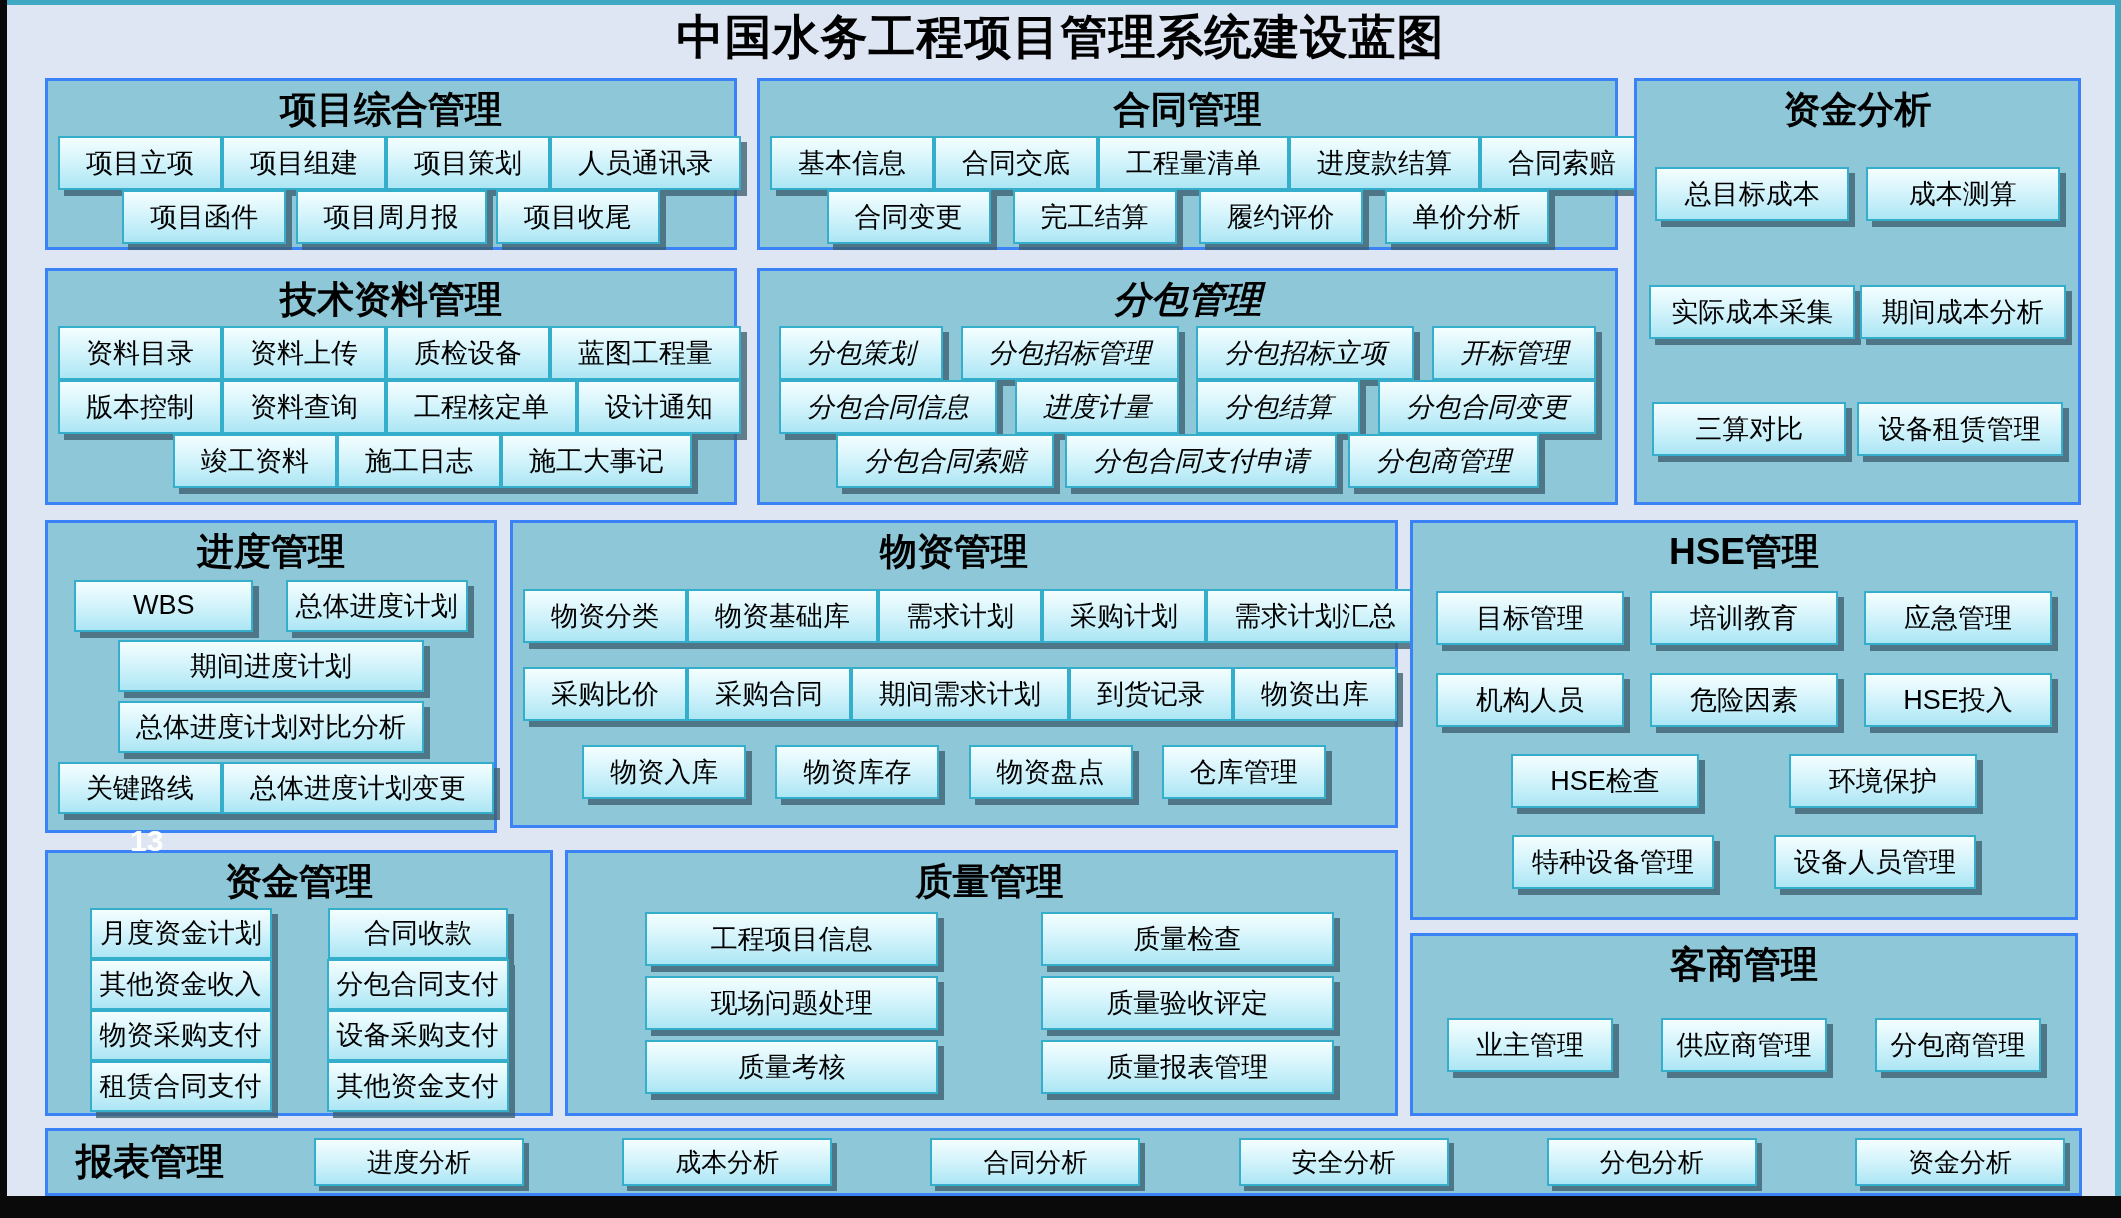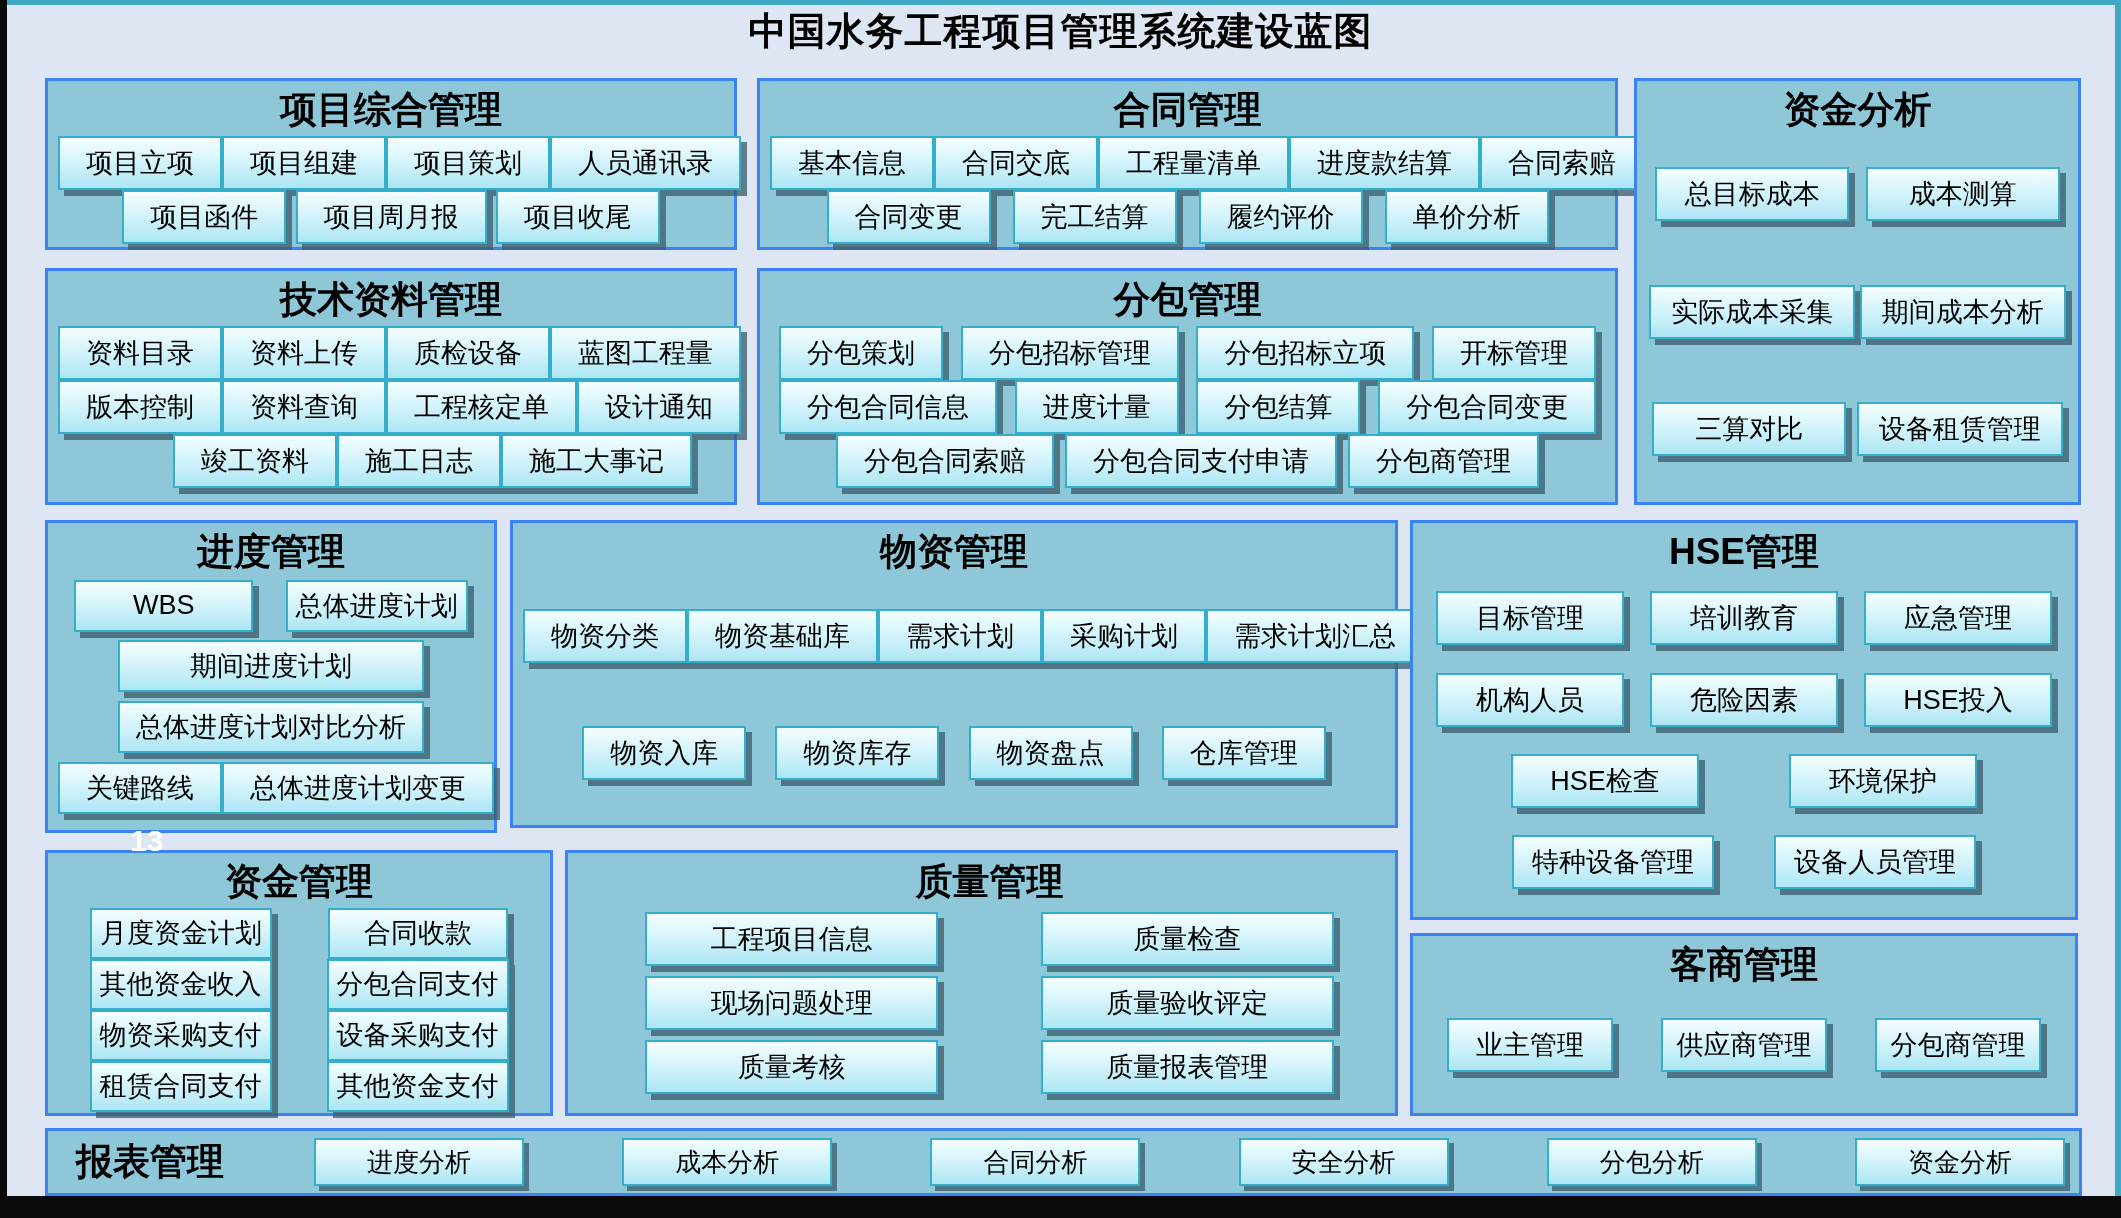--- a/index.html
+++ b/index.html
@@ -10,21 +10,21 @@
     color:#000;
   }
   
   .frame-top{position:absolute;left:0;top:0;width:2121px;height:5px;background:#41a8c4;}
   .frame-right{position:absolute;right:0;top:0;width:6px;height:1196px;background:#41a8c4;}
   .frame-left{position:absolute;left:0;top:0;width:7px;height:1218px;background:#0a0a0a;}
   .frame-bottom{position:absolute;left:0;bottom:0;width:2121px;height:22px;background:#0a0a0a;}
 
   .page-title{
     position:absolute;left:0;top:6px;width:2121px;margin:0;
-    text-align:center;font-size:38px;font-weight:600;letter-spacing:1px;
+    text-align:center;font-size:47px;font-weight:600;letter-spacing:1px;
   }
   .page-number{
     position:absolute;left:130px;top:824px;color:#ffffff;
     font-size:30px;font-weight:600;
   }
 
   .panel{
     position:absolute;box-sizing:border-box;
     background:#8ec7d8;border:3px solid #3b82f6;
     display:flex;flex-direction:column;
@@ -43,21 +43,21 @@
     box-shadow:6px 6px 0 rgba(62,95,112,0.78);
     font-size:27px;white-space:nowrap;
     padding:0 26px;cursor:pointer;
   }
 
   
   .panel-project{left:45px;top:78px;width:692px;height:172px;}
   .panel-contract{left:757px;top:78px;width:861px;height:172px;}
   .panel-cost{left:1634px;top:78px;width:447px;height:427px;}
   .panel-tech{left:45px;top:268px;width:692px;height:237px;}
-  .panel-subcontract{left:757px;top:268px;width:861px;height:237px;}
+  .panel-subcontract{left:757px;top:268px;width:861px;height:237px;font-style:italic;}
   .panel-schedule{left:45px;top:520px;width:452px;height:313px;}
   .panel-material{left:510px;top:520px;width:888px;height:308px;}
   .panel-hse{left:1410px;top:520px;width:668px;height:400px;}
   .panel-funds{left:45px;top:850px;width:508px;height:266px;}
   .panel-quality{left:565px;top:850px;width:833px;height:266px;padding-left:16px;}
   .panel-vendor{left:1410px;top:933px;width:668px;height:183px;}
   .panel-report{left:45px;top:1128px;width:2037px;height:68px;flex-direction:row;align-items:center;}
 
   
   .panel-project .row-1{justify-content:space-evenly;padding:0 55px;}
@@ -205,20 +205,27 @@
       <section class="panel panel-material">
         <div class="panel-title">物资管理</div>
         <div class="rows">
           <div class="row row-0">
             <div class="btn">物资分类</div>
             <div class="btn">物资基础库</div>
             <div class="btn">需求计划</div>
             <div class="btn">采购计划</div>
             <div class="btn">需求计划汇总</div>
           </div>
+          <div class="row row-1">
+            <div class="btn">采购比价</div>
+            <div class="btn">采购合同</div>
+            <div class="btn">期间需求计划</div>
+            <div class="btn">到货记录</div>
+            <div class="btn">物资出库</div>
+          </div>
           <div class="row row-2">
             <div class="btn">物资入库</div>
             <div class="btn">物资库存</div>
             <div class="btn">物资盘点</div>
             <div class="btn">仓库管理</div>
           </div>
         </div>
       </section>
       <section class="panel panel-hse">
         <div class="panel-title">HSE管理</div>

